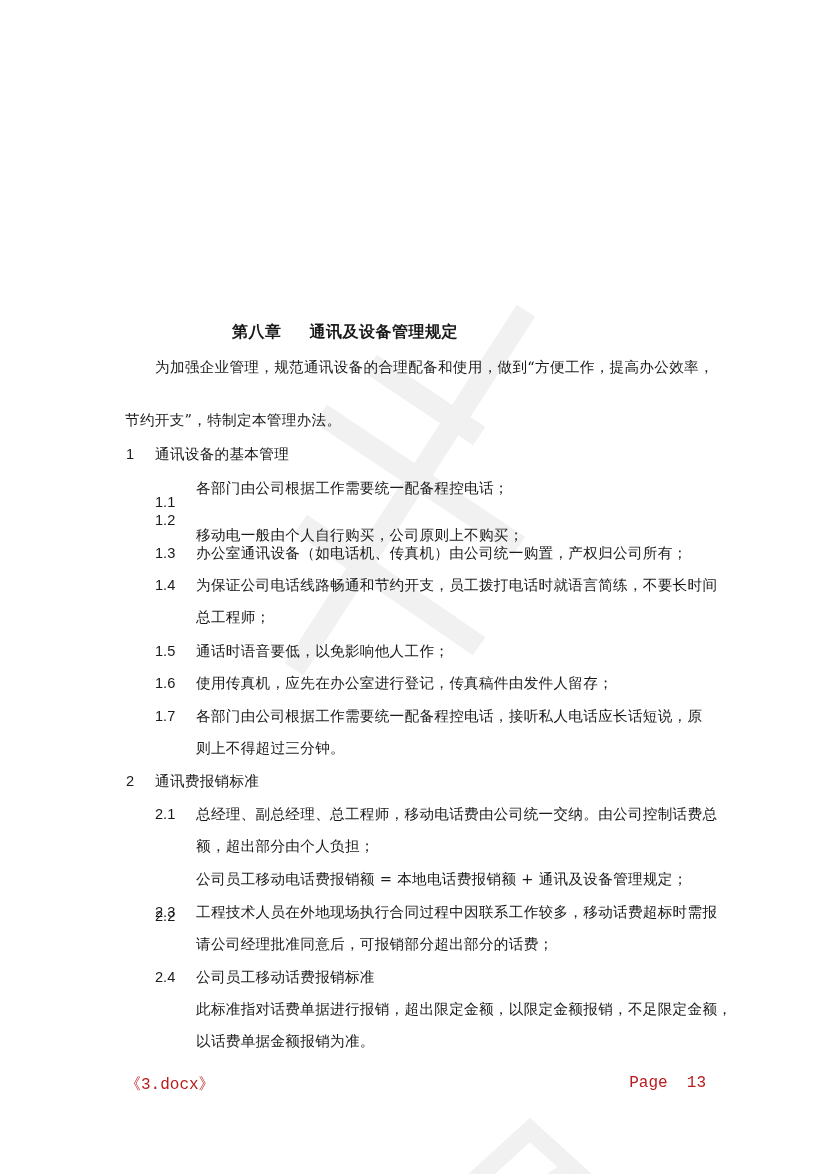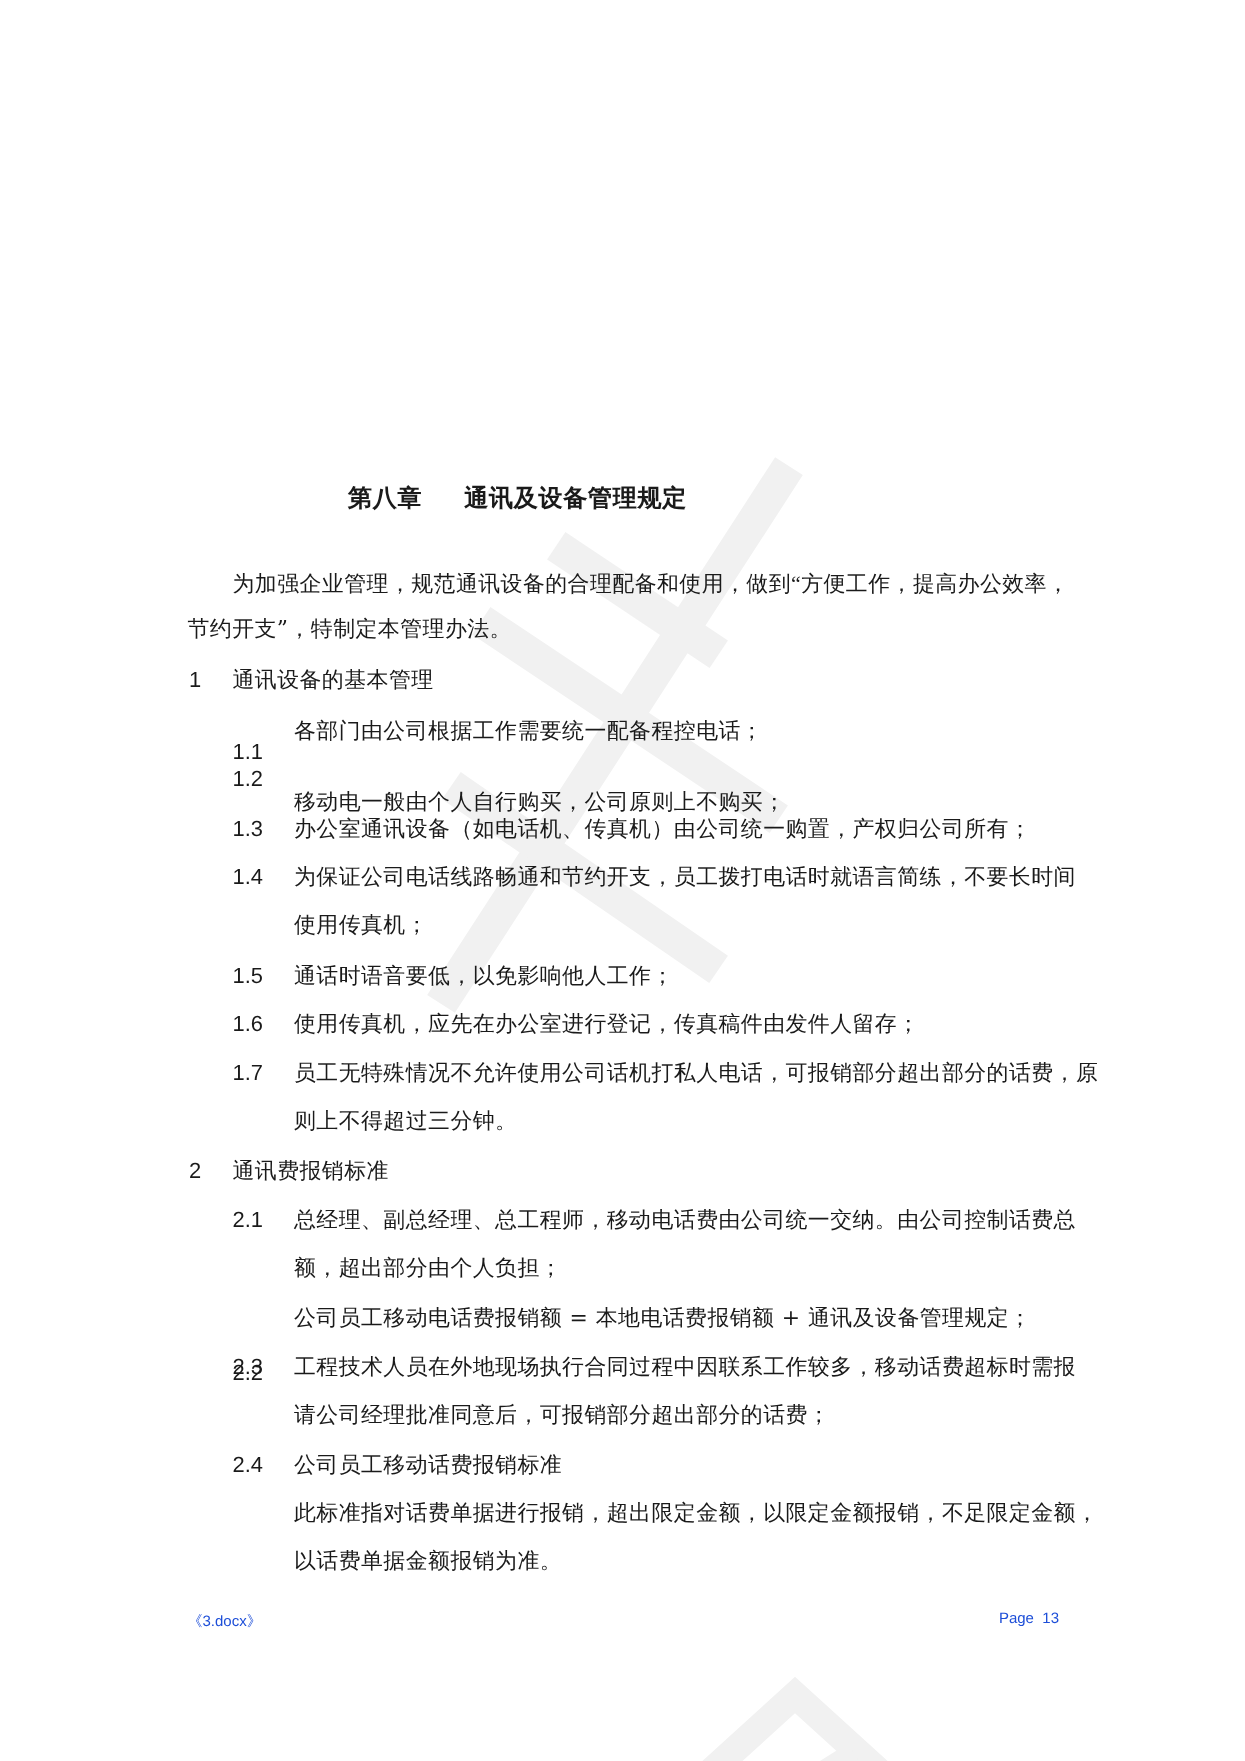--- a/index.html
+++ b/index.html
@@ -6,21 +6,21 @@
     body { width: 830px; height: 1174px; position: relative; overflow: hidden;
            font-family: "DejaVu Serif", "Liberation Serif", serif; color: #1a1a1a; }
     .watermark { position: absolute; pointer-events: none; }
     .wm1 { left: 270px; top: 280px; width: 280px; height: 420px; }
     .wm2 { left: 400px; top: 1110px; width: 260px; height: 120px; }
     .title { position: absolute; top: 322px; left: 0; width: 690px; text-align: center;
              font-size: 16px; font-weight: bold; letter-spacing: 0.5px; }
     .title .gap { display: inline-block; width: 28px; }
     .line { position: absolute; font-size: 14.6px; line-height: 20px; white-space: nowrap; letter-spacing: 0.3px; }
     .num { position: absolute; font-family: "Liberation Sans", sans-serif; font-size: 14.6px; line-height: 20px; }
-    .footer { position: absolute; top: 1074px; font-family: Liberation Sans, sans-serif; font-size: 10px; color: #1d4ed8; }
+    .footer { position: absolute; top: 1074px; font-family: Liberation Mono, monospace; font-size: 16px; color: #b91c1c; }
   </style>
 </head>
 <body>
 
 <svg class="watermark wm1" viewBox="0 0 280 420">
   <g fill="none" stroke="#f1f1f1" stroke-width="22" stroke-linecap="square">
     <path d="M30 380 L250 40"></path>
     <path d="M60 140 L240 260"></path>
     <path d="M110 90 L200 150"></path>
     <path d="M40 250 L200 360"></path>
@@ -30,47 +30,47 @@
   <g fill="none" stroke="#f1f1f1" stroke-width="18">
     <path d="M20 120 L130 20 L240 120"></path>
     <path d="M90 110 L170 60"></path>
   </g>
 </svg>
 
 <div class="title">
   <span>第八章</span><span class="gap"></span><span>通讯及设备管理规定</span>
 </div>
 
-<div class="line" style="top:380px; left:155px;font-family:Liberation Serif, serif;">为加强企业管理，规范通讯设备的合理配备和使用，做到“方便工作，提高办公效率，</div>
+<div class="line" style="top:357px; left:155px;">为加强企业管理，规范通讯设备的合理配备和使用，做到“方便工作，提高办公效率，</div>
 <div class="line" style="top:410px; left:125px;">节约开支”，特制定本管理办法。</div>
 
 <div class="num" style="top:444px; left:126px;">1</div>
 <div class="line" style="top:444px; left:155px;">通讯设备的基本管理</div>
 
 <div class="num" style="top:492px; left:155px;">1.1</div>
 <div class="line" style="top:478px; left:196px;">各部门由公司根据工作需要统一配备程控电话；</div>
 
 <div class="num" style="top:510px; left:155px;">1.2</div>
 <div class="line" style="top:525px; left:196px;">移动电一般由个人自行购买，公司原则上不购买；</div>
 
 <div class="num" style="top:543px; left:155px;">1.3</div>
 <div class="line" style="top:543px; left:196px;">办公室通讯设备（如电话机、传真机）由公司统一购置，产权归公司所有；</div>
 
 <div class="num" style="top:575px; left:155px;">1.4</div>
 <div class="line" style="top:575px; left:196px;">为保证公司电话线路畅通和节约开支，员工拨打电话时就语言简练，不要长时间</div>
-<div class="line" style="top:607px; left:196px;">使用传真机；</div>
+<div class="line" style="top:607px; left:196px;">总工程师；</div>
 
 <div class="num" style="top:641px; left:155px;">1.5</div>
 <div class="line" style="top:641px; left:196px;">通话时语音要低，以免影响他人工作；</div>
 
 <div class="num" style="top:673px; left:155px;">1.6</div>
 <div class="line" style="top:673px; left:196px;">使用传真机，应先在办公室进行登记，传真稿件由发件人留存；</div>
 
 <div class="num" style="top:706px; left:155px;">1.7</div>
-<div class="line" style="top:706px; left:196px;">员工无特殊情况不允许使用公司话机打私人电话，可报销部分超出部分的话费，原</div>
+<div class="line" style="top:706px; left:196px;">各部门由公司根据工作需要统一配备程控电话，接听私人电话应长话短说，原</div>
 <div class="line" style="top:738px; left:196px;text-align:center;">则上不得超过三分钟。</div>
 
 <div class="num" style="top:771px; left:126px;">2</div>
 <div class="line" style="top:771px; left:155px;">通讯费报销标准</div>
 
 <div class="num" style="top:804px; left:155px;">2.1</div>
 <div class="line" style="top:804px; left:196px;">总经理、副总经理、总工程师，移动电话费由公司统一交纳。由公司控制话费总</div>
 <div class="line" style="top:836px; left:196px;">额，超出部分由个人负担；</div>
 
 <div class="num" style="top:869px; left:155px;margin-top:37px;">2.2</div>

